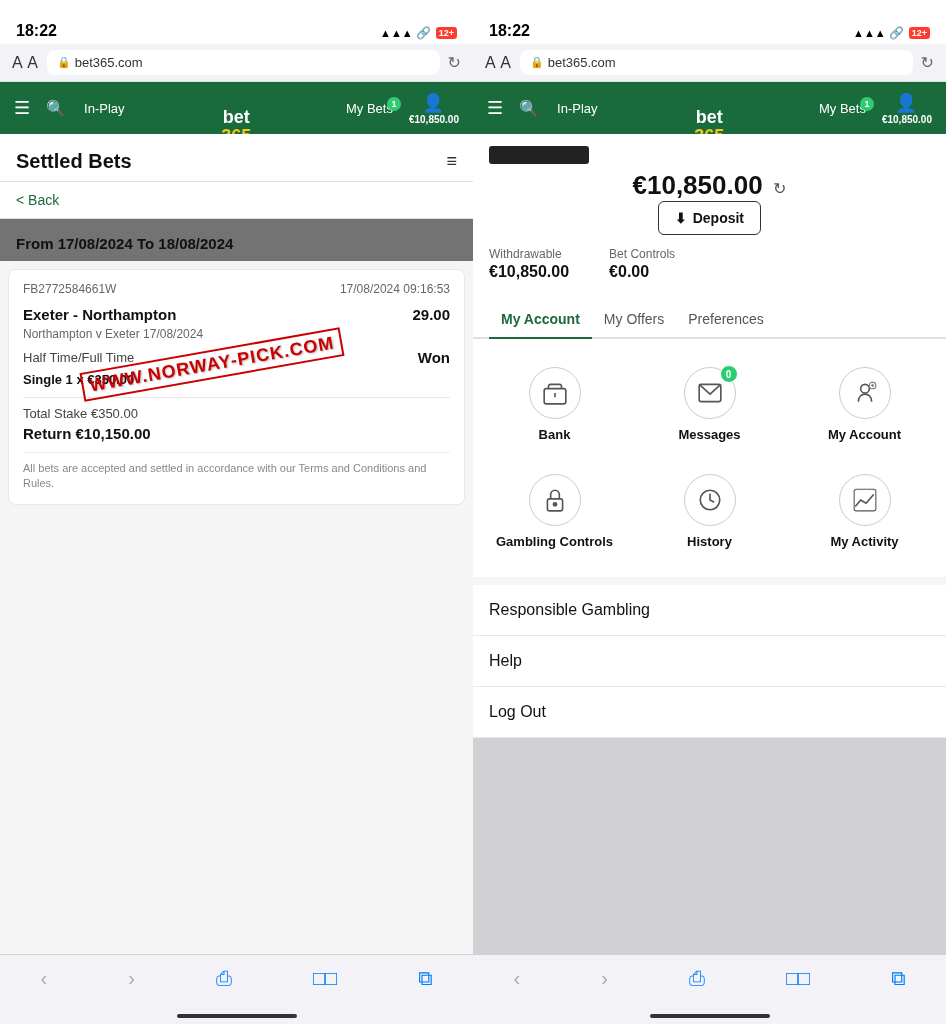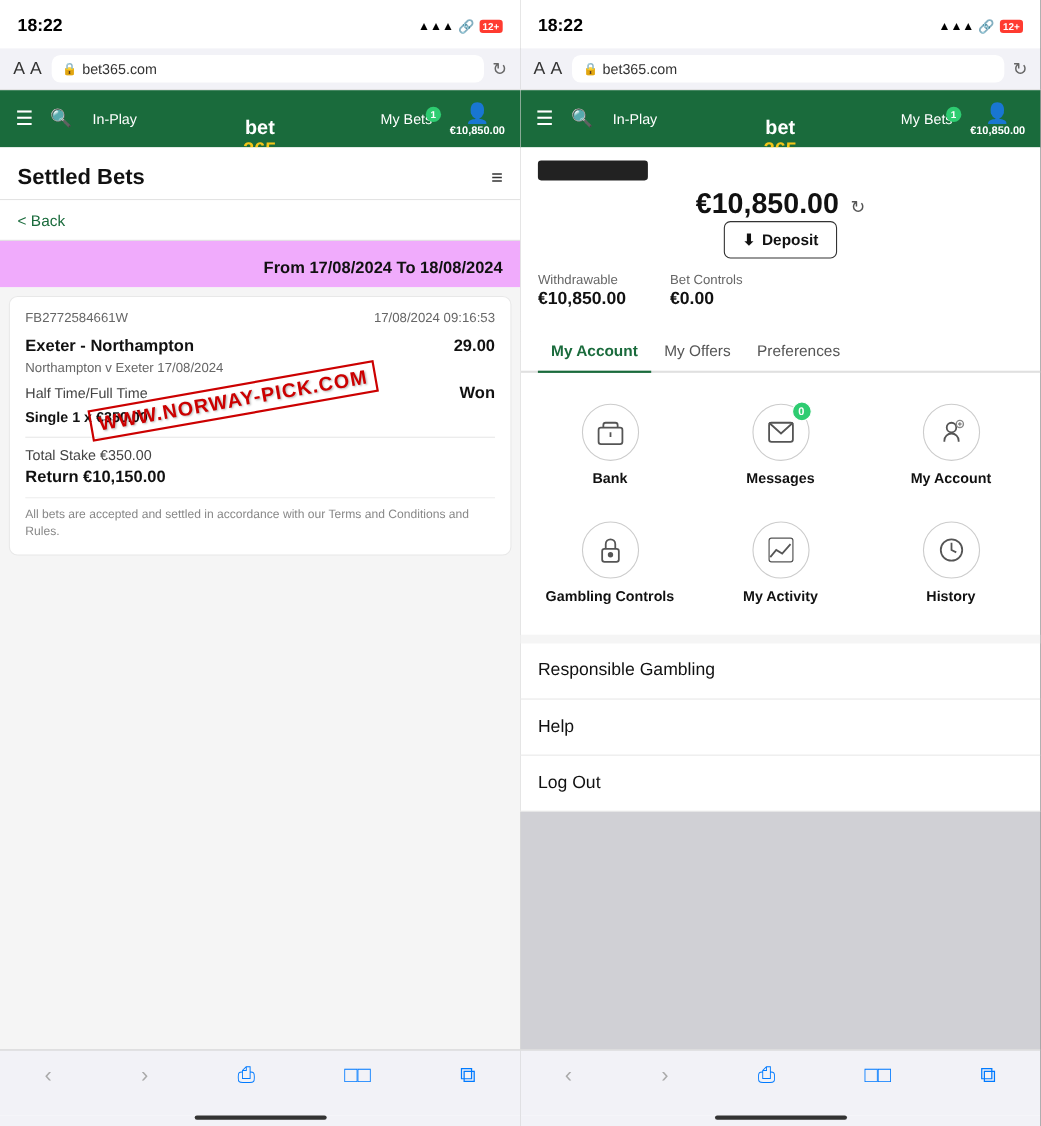--- a/index.html
+++ b/index.html
@@ -19,21 +19,21 @@
       display: flex;
       flex-direction: column;
       overflow: hidden;
       position: relative;
     }
     
     .status-bar {
       background: #fff;
       display: flex;
       justify-content: space-between;
-      align-items: center;
+      align-items: flex-end;
       padding: 8px 16px 4px;
       font-size: 15px;
       font-weight: 600;
       height: 44px;
     }
     .status-time { font-weight: 700; font-size: 16px; }
     .status-icons { display: flex; align-items: center; gap: 4px; font-size: 12px; }
     .signal-icon { font-size: 11px; }
     .battery-badge {
       background: #ff3b30;
@@ -135,22 +135,21 @@
     .back-link {
       background: #fff;
       padding: 10px 16px;
       border-bottom: 1px solid #e0e0e0;
       color: #1a6b3c;
       font-size: 14px;
       cursor: pointer;
     }
     .date-range {
       padding: 16px 16px 8px;
-      background: #f0abfc;
-      text-align: right;
+      background: #737373;
     }
     .date-range-text { font-size: 15px; font-weight: 600; color: #111; }
     .bet-card {
       background: #fff;
       margin: 8px;
       border-radius: 8px;
       padding: 12px 14px;
       border: 1px solid #e8e8e8;
     }
     .bet-ref-row {
@@ -567,35 +566,35 @@
           <path d="M8 11V7a4 4 0 018 0v4"></path>
           <circle cx="12" cy="16" r="1.5" fill="#555"></circle>
         </svg>
       </div>
       <span class="icon-label">Gambling Controls</span>
     </div>
 
     <div class="icon-item">
       <div class="icon-circle">
         <svg width="26" height="26" viewBox="0 0 24 24" fill="none" stroke="#555" stroke-width="1.5">
+          <circle cx="12" cy="12" r="9"></circle>
+          <polyline points="12,6 12,12 16,14"></polyline>
+        </svg>
+      </div>
+      <span class="icon-label">History</span>
+    </div>
+
+    <div class="icon-item">
+      <div class="icon-circle">
+        <svg width="26" height="26" viewBox="0 0 24 24" fill="none" stroke="#555" stroke-width="1.5">
           <polyline points="3,18 8,12 13,15 20,7"></polyline>
           <rect x="2" y="2" width="20" height="20" rx="2" stroke="#555" stroke-width="1" fill="none"></rect>
         </svg>
       </div>
       <span class="icon-label">My Activity</span>
-    </div>
-
-    <div class="icon-item">
-      <div class="icon-circle">
-        <svg width="26" height="26" viewBox="0 0 24 24" fill="none" stroke="#555" stroke-width="1.5">
-          <circle cx="12" cy="12" r="9"></circle>
-          <polyline points="12,6 12,12 16,14"></polyline>
-        </svg>
-      </div>
-      <span class="icon-label">History</span>
     </div>
   </div>
 
   <div class="menu-section">
     <div class="menu-item">Responsible Gambling</div>
     <div class="menu-item">Help</div>
     <div class="menu-item logout">Log Out</div>
   </div>
 
   <div style="flex:1; background:#d0d0d5;"></div>

